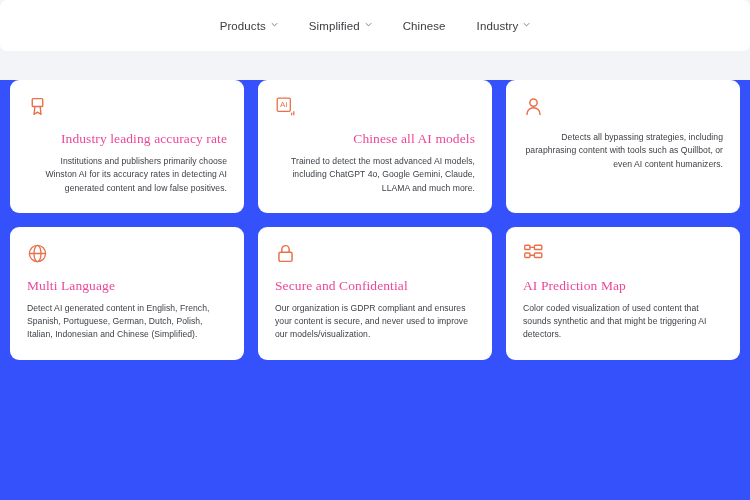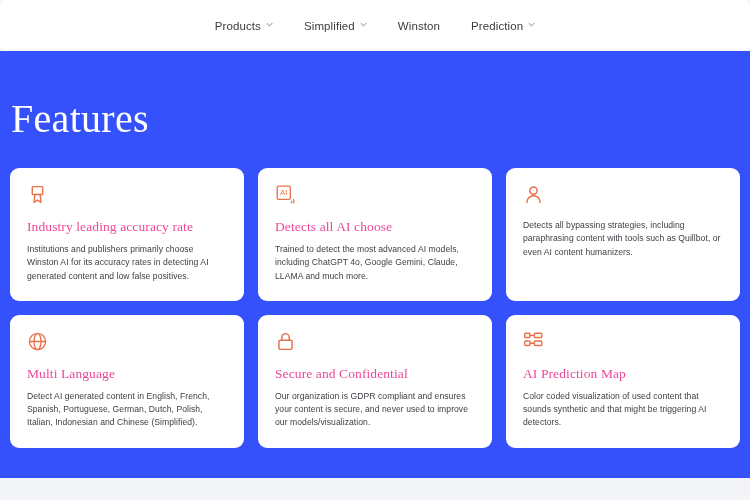--- a/index.html
+++ b/index.html
@@ -71,21 +71,21 @@
     grid-template-columns: repeat(3, 1fr);
     gap: 14px 14px;
   }
 
   .card {
     background: #ffffff;
     border-radius: 9px;
     padding: 16px 17px 18px 17px;
     min-height: 120px;
   }
-  .card-top { min-height: 124px; }
+  .card-top { min-height: 124px; text-align: right; }
   .card-bottom { min-height: 114px; }
 
   .card-icon {
     width: 21px;
     height: 21px;
     color: #e8714a;
     margin-bottom: 14px;
   }
   .card-icon svg { display: block; width: 21px; height: 21px; }
 
@@ -129,38 +129,37 @@
     <div class="nav-item">
       <span>Simplified</span>
       <span class="chev">
         <svg viewBox="0 0 10 10">
             <path d="M1.5 3.5 L5 7 L8.5 3.5" fill="none" stroke="#5a5a60" stroke-width="1.1" stroke-linecap="round" stroke-linejoin="round"></path>
           </svg>
       </span>
     </div>
 
     <div class="nav-item">
-      <span>Winston</span>
-    </div>
-
-    <div class="nav-item">
-      <span>Prediction</span>
+      <span>Chinese</span>
+    </div>
+
+    <div class="nav-item">
+      <span>Industry</span>
       <span class="chev">
         <svg viewBox="0 0 10 10">
             <path d="M1.5 3.5 L5 7 L8.5 3.5" fill="none" stroke="#5a5a60" stroke-width="1.1" stroke-linecap="round" stroke-linejoin="round"></path>
           </svg>
       </span>
     </div>
 
   </div>
 </nav>
 
 <section class="features-section">
 
-  <h1 class="section-title">Features</h1>
 
   <div class="cards-grid">
 
     <div class="card card-top">
       <div class="card-icon">
         <svg viewBox="0 0 24 24" fill="none" stroke="currentColor" stroke-width="1.6" stroke-linecap="round" stroke-linejoin="round">
           <rect x="6" y="3" width="12" height="9" rx="1"></rect>
           <path d="M9 12 L8 21 L12 18.5 L16 21 L15 12"></path>
         </svg>
       </div>
@@ -169,21 +168,21 @@
     </div>
 
     <div class="card card-top">
       <div class="card-icon">
         <svg viewBox="0 0 24 24" fill="none" stroke="currentColor" stroke-width="1.5" stroke-linecap="round" stroke-linejoin="round">
           <rect x="2.5" y="2.5" width="15" height="15" rx="1.5"></rect>
           <text x="10" y="13" font-size="9" fill="currentColor" stroke="none" text-anchor="middle" font-family="Liberation Sans, sans-serif">AI</text>
           <path d="M19 19.5 L19 21.5 M21.5 18 L21.5 21.5"></path>
         </svg>
       </div>
-      <div class="card-title">Detects all AI choose</div>
+      <div class="card-title">Chinese all AI models</div>
       <div class="card-desc">Trained to detect the most advanced AI models, including ChatGPT 4o, Google Gemini, Claude, LLAMA and much more.</div>
     </div>
 
     <div class="card card-top">
       <div class="card-icon">
         <svg viewBox="0 0 24 24" fill="none" stroke="currentColor" stroke-width="1.7" stroke-linecap="round" stroke-linejoin="round">
           <circle cx="12" cy="7.5" r="4.2"></circle>
           <path d="M4.5 21 C4.5 16.3 8 13.5 12 13.5 C16 13.5 19.5 16.3 19.5 21"></path>
         </svg>
       </div>

